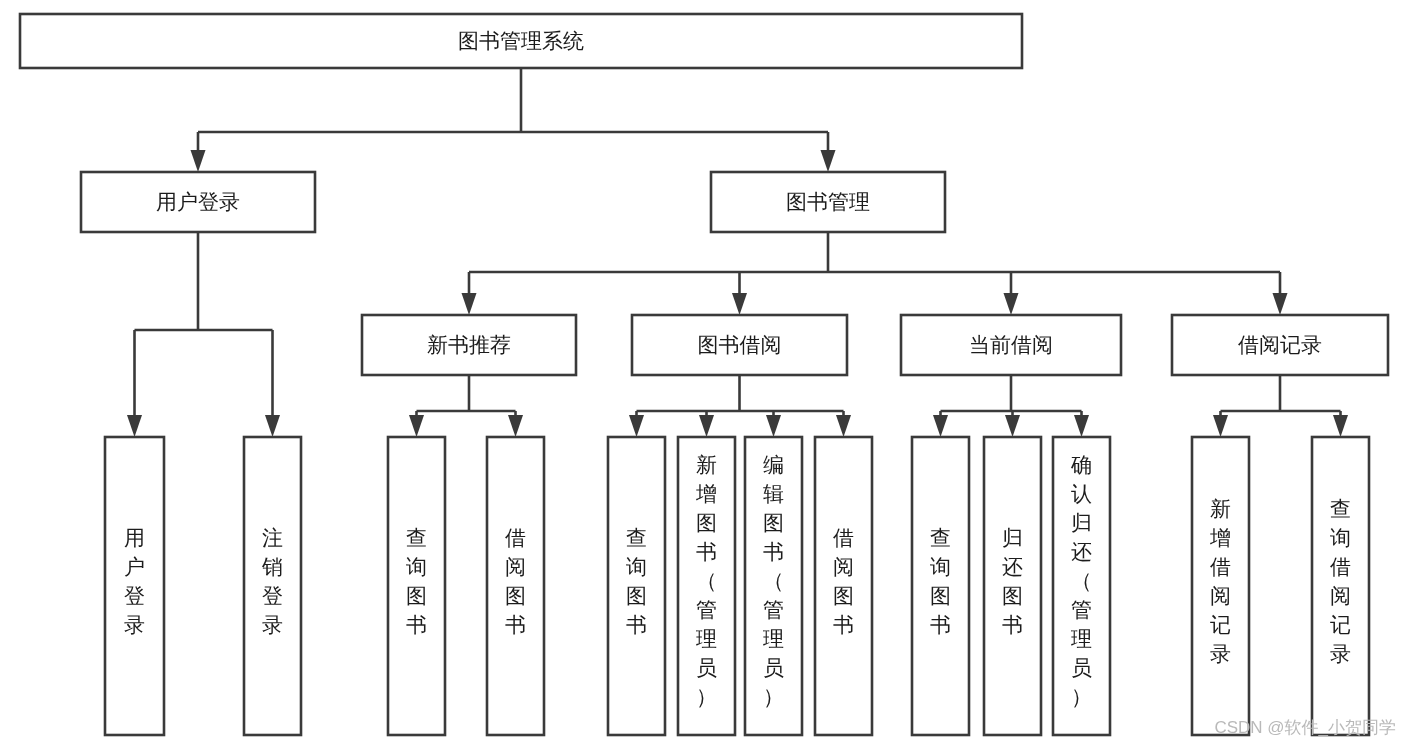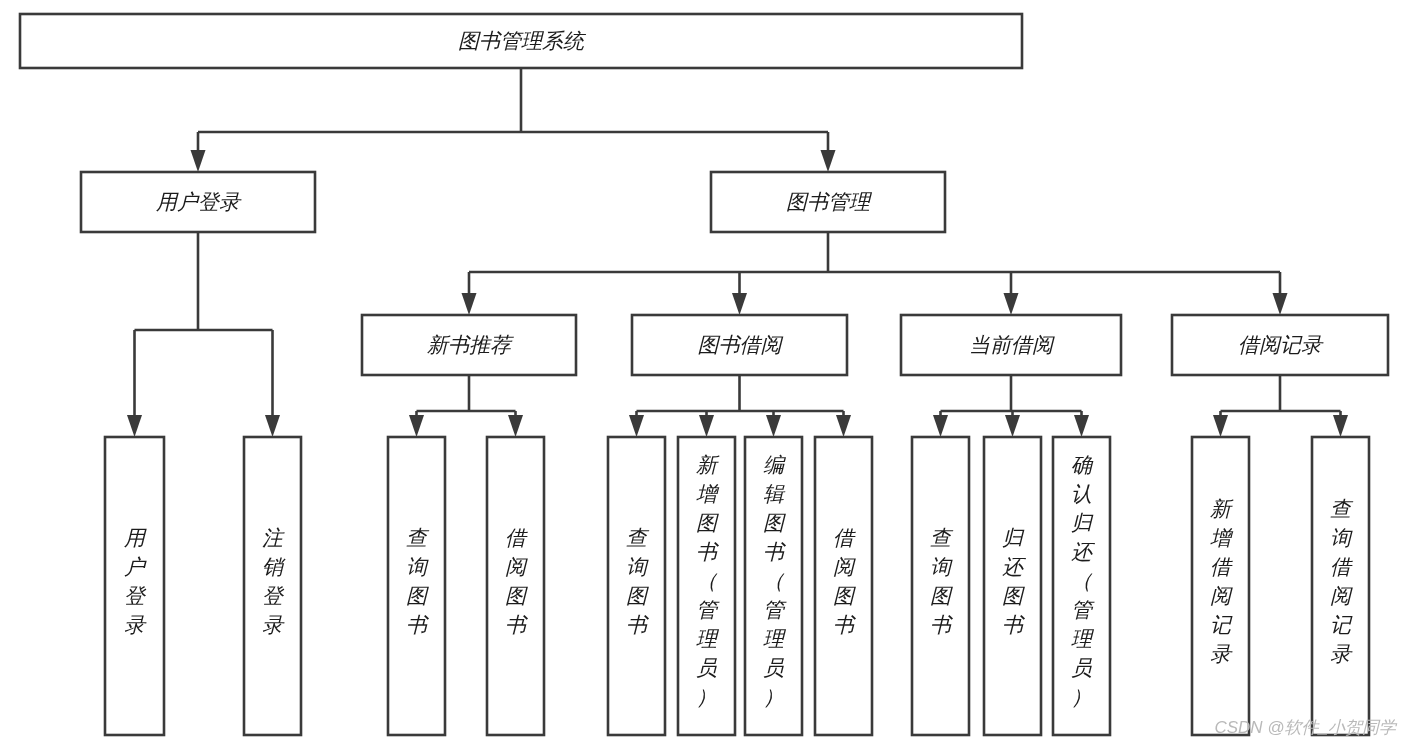--- a/index.html
+++ b/index.html
@@ -10,21 +10,20 @@
   }
   body {
     font-family: "Liberation Sans", "DejaVu Sans", sans-serif;
   }
   #diagram-root {
     position: relative;
     width: 1405px;
     height: 747px;
     background: #ffffff;
     overflow: hidden;
-    font-style: italic;
   }
   svg#tree-svg {
     position: absolute;
     left: 0;
     top: 0;
     width: 1405px;
     height: 747px;
     display: block;
   }
   .node-rect {

